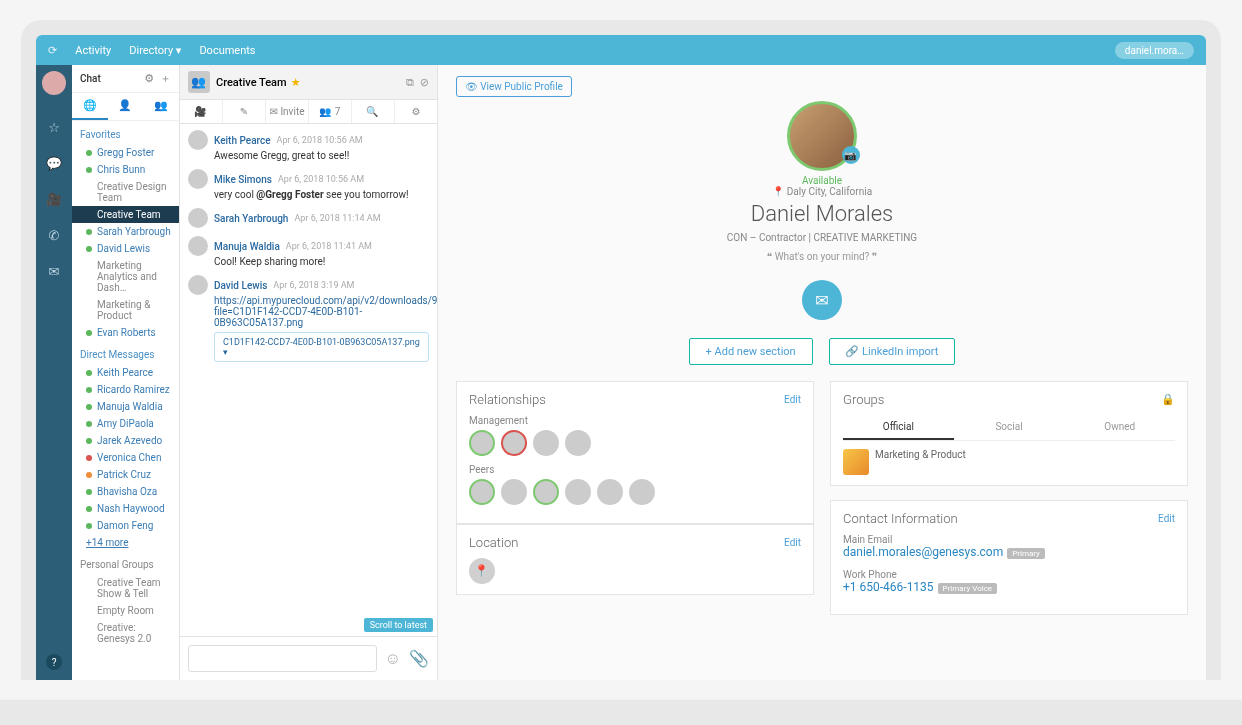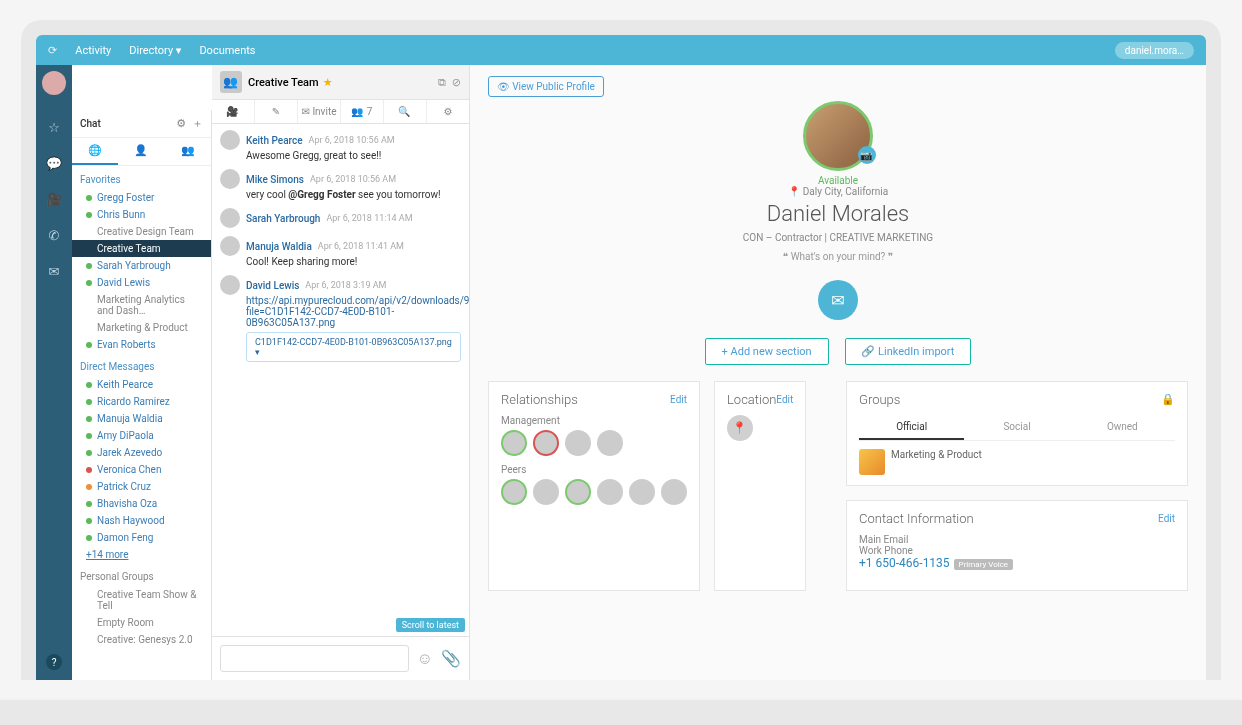--- a/index.html
+++ b/index.html
@@ -12,21 +12,21 @@
 .topbar .nav-item{margin-right:18px;cursor:pointer;}
 .topbar .spacer{flex:1;}
 .topbar .user-pill{background:#87d0e4;padding:3px 10px;border-radius:10px;font-size:10px;}
 .main{flex:1;display:flex;overflow:hidden;}
 .rail{width:36px;background:#2c5e78;display:flex;flex-direction:column;align-items:center;padding-top:6px;color:#bcd5e1;}
 .rail .avatar{width:24px;height:24px;border-radius:50%;background:#daa;margin-bottom:14px;}
 .rail .rail-icon{width:20px;height:20px;margin:8px 0;display:flex;align-items:center;justify-content:center;font-size:13px;cursor:pointer;}
 .rail .rail-icon.active{color:#fff;}
 .rail .rail-bottom{margin-top:auto;margin-bottom:10px;}
 .rail .help{width:16px;height:16px;border-radius:50%;background:#1b4a5e;color:#fff;font-size:10px;display:flex;align-items:center;justify-content:center;}
-.chat-panel{width:140px;border-right:1px solid #e2e2e2;display:flex;flex-direction:column;font-size:10px;color:#444;margin-top:45px;}
+.chat-panel{width:108px;border-right:1px solid #e2e2e2;display:flex;flex-direction:column;font-size:10px;color:#444;}
 .chat-header{display:flex;align-items:center;padding:6px 8px;border-bottom:1px solid #eee;}
 .chat-header .title{font-weight:500;flex:1;color:#333;}
 .chat-header .hicon{margin-left:6px;color:#888;font-size:11px;cursor:pointer;}
 .chat-subtabs{display:flex;border-bottom:1px solid #eee;}
 .chat-subtabs .subtab{flex:1;text-align:center;padding:6px 0;color:#aaa;cursor:pointer;font-size:11px;}
 .chat-subtabs .subtab.active{border-bottom:2px solid #2b87c2;color:#2b87c2;}
 .chat-list{flex:1;overflow:auto;padding-bottom:8px;}
 .sect{padding:8px 8px 4px;color:#4a90c5;font-size:10px;}
 .sect.grey{color:#888;}
 .item{padding:3px 8px 3px 14px;display:flex;align-items:center;cursor:pointer;color:#3b7db5;}
@@ -68,21 +68,21 @@
 .cam-badge{position:absolute;right:-6px;bottom:4px;width:18px;height:18px;background:#4db5d6;border-radius:50%;color:#fff;font-size:10px;display:flex;align-items:center;justify-content:center;}
 .status-txt{color:#5cb85c;font-size:10px;margin-top:4px;}
 .loc-txt{color:#888;font-size:10px;}
 .prof-name{font-size:22px;color:#555;font-weight:300;margin-top:4px;}
 .prof-role{color:#888;font-size:10px;margin-top:6px;}
 .prof-mind{color:#999;font-size:10px;margin-top:8px;}
 .email-fab{width:40px;height:40px;border-radius:50%;background:#4db5d6;margin:18px auto 0;display:flex;align-items:center;justify-content:center;color:#fff;cursor:pointer;}
 .btn-row{display:flex;gap:16px;justify-content:center;margin-top:18px;}
 .btn-outline{border:1px solid #14b8a6;color:#4a9fd8;padding:6px 16px;font-size:11px;background:#fff;cursor:pointer;border-radius:2px;}
 .cards{display:flex;gap:16px;margin-top:16px;}
-.col-left{flex:1;display:flex;flex-direction:row;gap:14px;}
+.col-left{flex:1;display:flex;flex-direction:column;}
 .col-right{flex:1;display:flex;flex-direction:column;gap:14px;}
 .card{background:#fff;border:1px solid #e5e5e5;padding:10px 12px;}
 .card-h{display:flex;align-items:center;margin-bottom:8px;}
 .card-h .ct{color:#666;font-size:13px;font-weight:300;flex:1;}
 .card-h .edit{color:#4a9fd8;font-size:10px;cursor:pointer;}
 .sub-label{color:#888;font-size:10px;margin:4px 0;}
 .avatars{display:flex;gap:6px;margin:4px 0 8px;}
 .mini-av{width:26px;height:26px;border-radius:50%;background:#ccc;border:2px solid #7cc96f;}
 .mini-av.red{border-color:#d9534f;}
 .mini-av.plain{border-color:transparent;}
@@ -377,20 +377,21 @@
                     <span>Marketing &amp; Product</span>
                   </div>
         </div>
       </div>
       <div class="card">
         <div class="card-h">
                   <span class="ct">Contact Information</span>
                   <span class="edit">Edit</span>
                 </div>
         <div class="ci-label">Main Email</div>
+        <div class="ci-val"><span>daniel.morales@genesys.com</span><span class="badge">Primary</span></div>
         <div class="ci-label">Work Phone</div>
         <div class="ci-val"><span>+1 650-466-1135</span><span class="badge">Primary Voice</span></div>
       </div>
     </div>
   </div>
 </div>
 
 </div>
 </div>
 </div>

